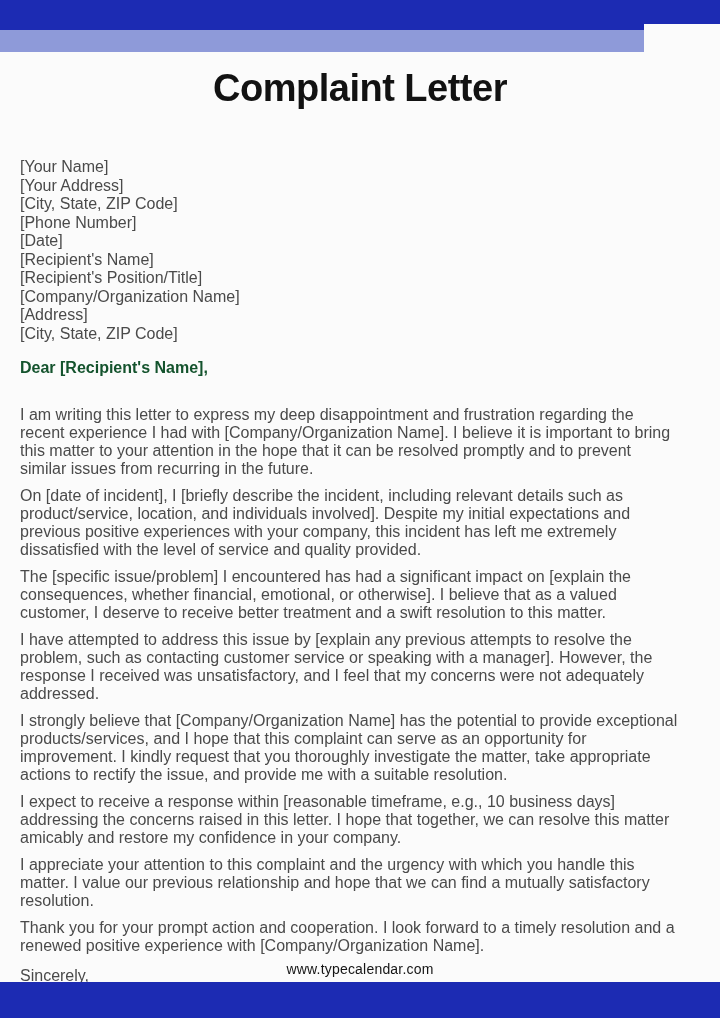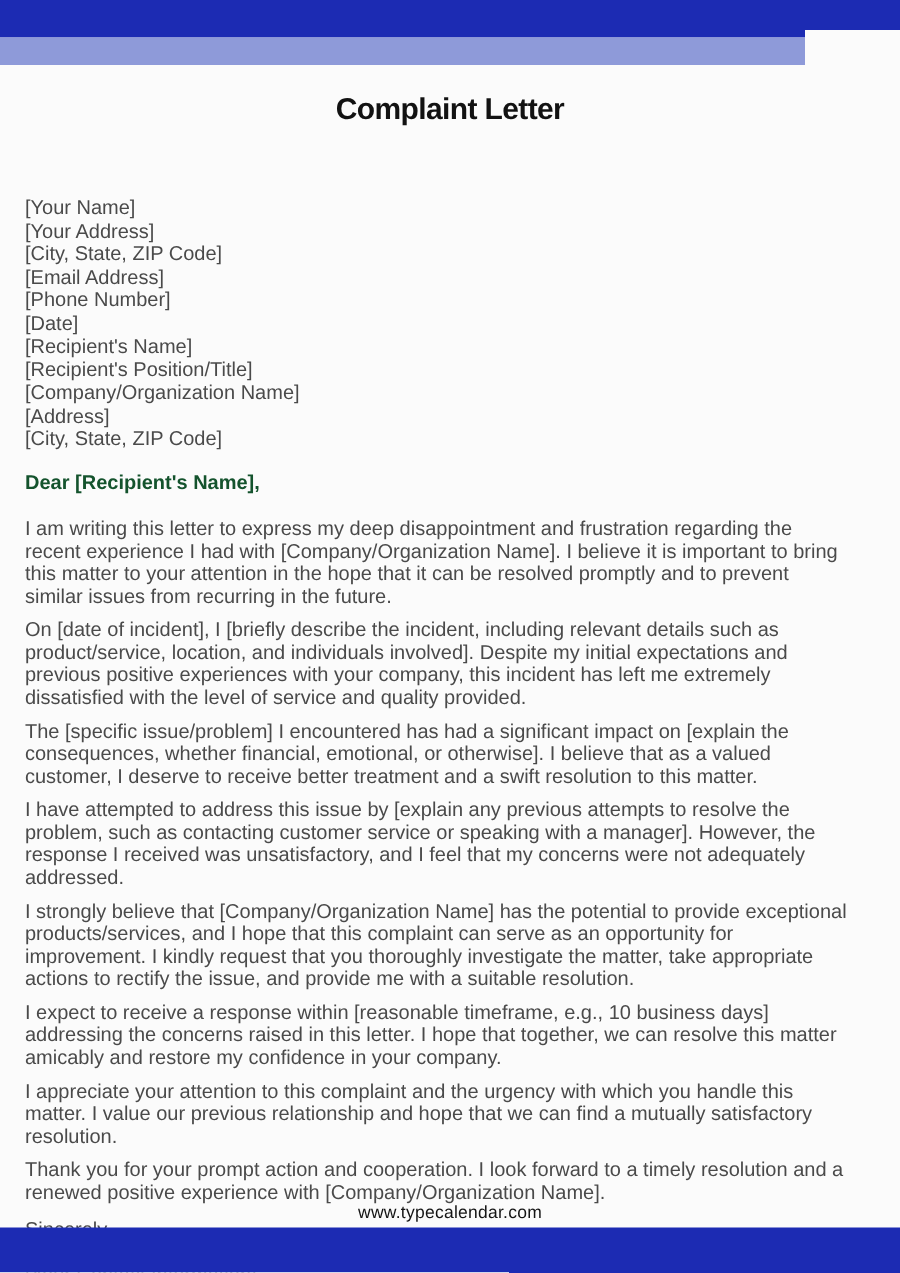--- a/index.html
+++ b/index.html
@@ -29,21 +29,21 @@
   }
   .bar-light {
     width: 644px;
     height: 22px;
     background: #8e9ad9;
   }
   
   .title {
     margin-top: 16px;
     text-align: center;
-    font-size: 24px;
+    font-size: 38px;
     line-height: 40px;
     font-weight: bold;
     letter-spacing: -0.5px;
     color: #121212;
   }
   
   .letter {
     padding: 0 20px;
     width: 660px;
     box-sizing: content-box;
@@ -53,21 +53,21 @@
   .address-block {
     margin-top: 50px;
     line-height: 18.5px;
   }
   .address-line { white-space: nowrap; }
   .salutation {
     margin-top: 16px;
     font-weight: bold;
     color: #14532d;
   }
-  .paragraphs { margin-top: 19px; }
+  .paragraphs { margin-top: 29px; }
   .paragraphs p {
     margin: 0 0 9px 0;
   }
   .closing-block {
     margin-top: 12px;
     text-decoration: underline;
   }
   
   .footer-url {
     position: absolute;
@@ -99,21 +99,20 @@
   <div class="bar-light"></div>
 
   <div class="title">Complaint Letter</div>
 
   <div class="letter">
 
     <div class="address-block">
       <div class="address-line">[Your Name]</div>
       <div class="address-line">[Your Address]</div>
       <div class="address-line">[City, State, ZIP Code]</div>
-      <div class="address-line">[Email Address]</div>
       <div class="address-line">[Phone Number]</div>
       <div class="address-line">[Date]</div>
       <div class="address-line">[Recipient's Name]</div>
       <div class="address-line">[Recipient's Position/Title]</div>
       <div class="address-line">[Company/Organization Name]</div>
       <div class="address-line">[Address]</div>
       <div class="address-line">[City, State, ZIP Code]</div>
     </div>
 
     <div class="salutation">Dear [Recipient's Name],</div>

